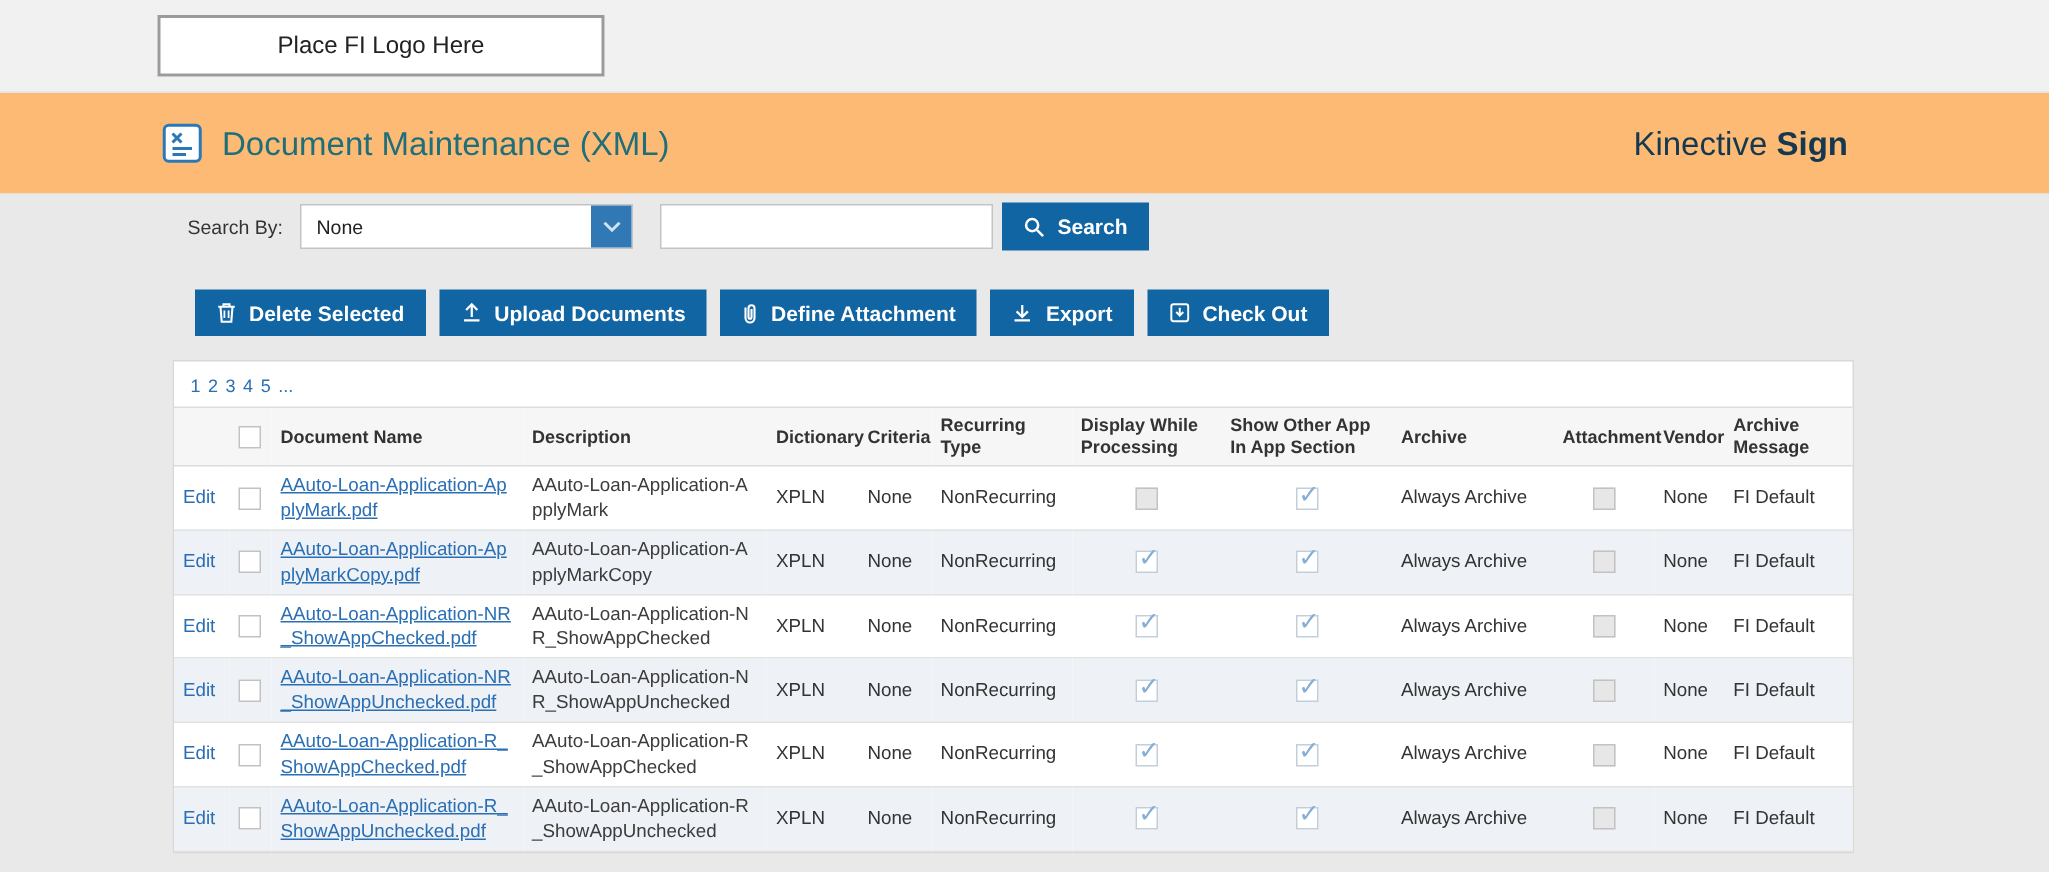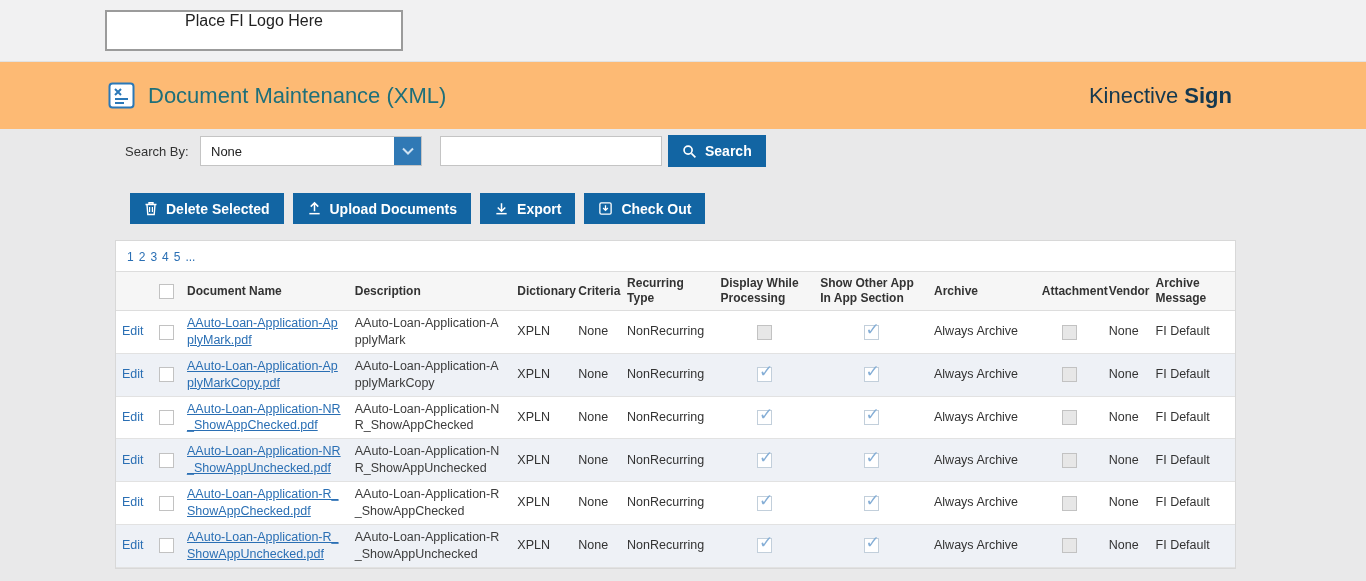--- a/index.html
+++ b/index.html
@@ -11,21 +11,21 @@
   }
   *{margin:0;padding:0;box-sizing:border-box;}
   body{
     width:1366px;height:581px;overflow:hidden;
     font-family:"Liberation Sans",sans-serif;
     background:#e9e9ea;color:#333;
   }
   
   .topbar{height:62px;display:flex;align-items:center;background:#f1f1f2;border-bottom:1px solid #e2e2e2;}
   .logo-box{margin-left:105px;width:298px;height:41px;border:2px solid #9b9b9b;background:#fff;
-    display:flex;align-items:flex-start;justify-content:center;font-size:16px;color:#222;}
+    display:flex;align-items:center;justify-content:center;font-size:16px;color:#222;}
   .nav{display:flex;align-items:center;gap:37px;margin-left:auto;margin-right:132px;font-size:15px;color:#2e2e2e;}
   .nav-item{cursor:pointer;display:flex;align-items:center;gap:6px;white-space:nowrap;}
   .alert-badge{width:16px;height:16px;border:2px solid var(--alert);border-radius:50%;color:var(--alert);
     font-size:11px;font-weight:bold;display:inline-flex;align-items:center;justify-content:center;line-height:1;}
   
   .titlebar{height:67px;background:#fdba74;display:flex;align-items:center;}
   .doc-icon{margin-left:108px;width:27px;height:27px;flex:0 0 auto;}
   .page-title{font-size:22px;color:var(--title);margin-left:13px;font-weight:400;}
   .brand{margin-left:auto;margin-right:134px;font-size:22px;color:var(--brand);}
   .brand b{font-weight:700;}
@@ -120,20 +120,28 @@
       <span>
         <svg width="15" height="15" viewBox="0 0 16 16">
             <path d="M8 11 V2.5 M4 6 L8 2 L12 6" fill="none" stroke="#fff" stroke-width="1.6"></path>
             <path d="M2.5 13.5 H13.5" stroke="#fff" stroke-width="1.6"></path>
           </svg>
       </span>
       <span>Upload Documents</span>
     </button>
     <button class="btn">
       <span>
+        <svg width="12" height="16" viewBox="0 0 12 16">
+            <path d="M3 4 V11 a3 3 0 0 0 6 0 V4.5 a2 2 0 0 0 -4 0 V10.5 a1 1 0 0 0 2 0 V5" fill="none" stroke="#fff" stroke-width="1.4"></path>
+          </svg>
+      </span>
+      <span>Define Attachment</span>
+    </button>
+    <button class="btn">
+      <span>
         <svg width="15" height="15" viewBox="0 0 16 16">
             <path d="M8 2.5 V10.5 M4 7 L8 11 L12 7" fill="none" stroke="#fff" stroke-width="1.6"></path>
             <path d="M2.5 13.5 H13.5" stroke="#fff" stroke-width="1.6"></path>
           </svg>
       </span>
       <span>Export</span>
     </button>
     <button class="btn">
       <span>
         <svg width="15" height="15" viewBox="0 0 16 16">

